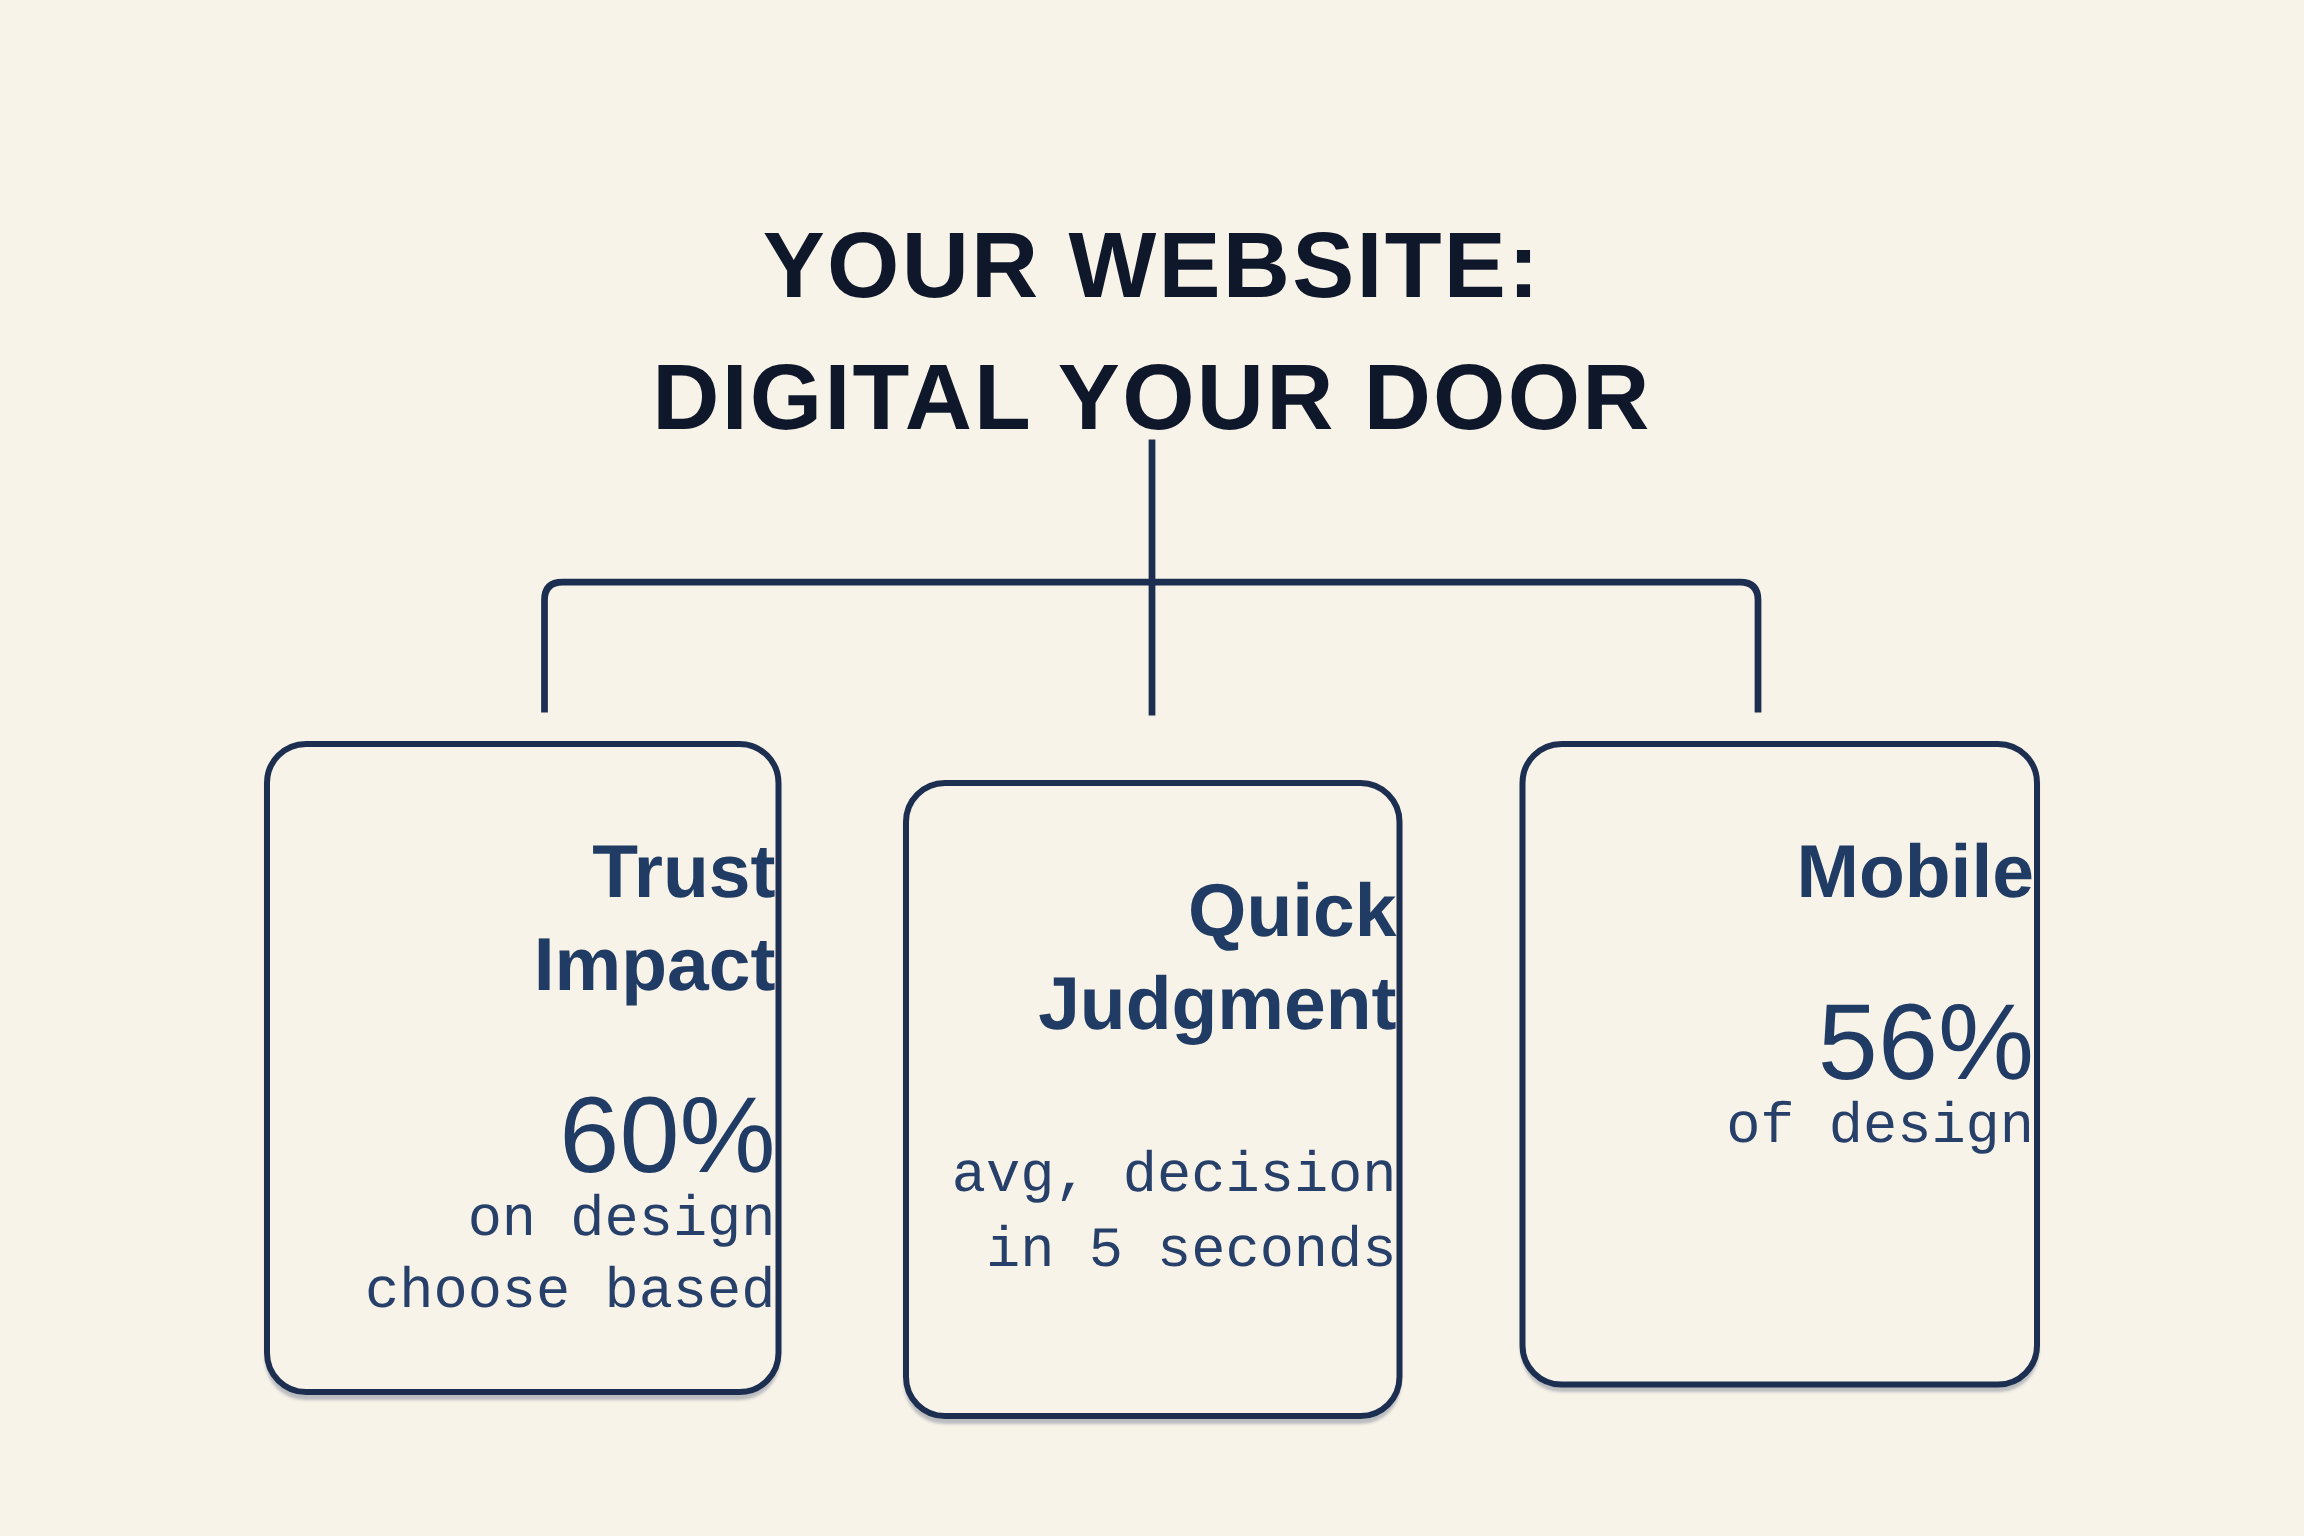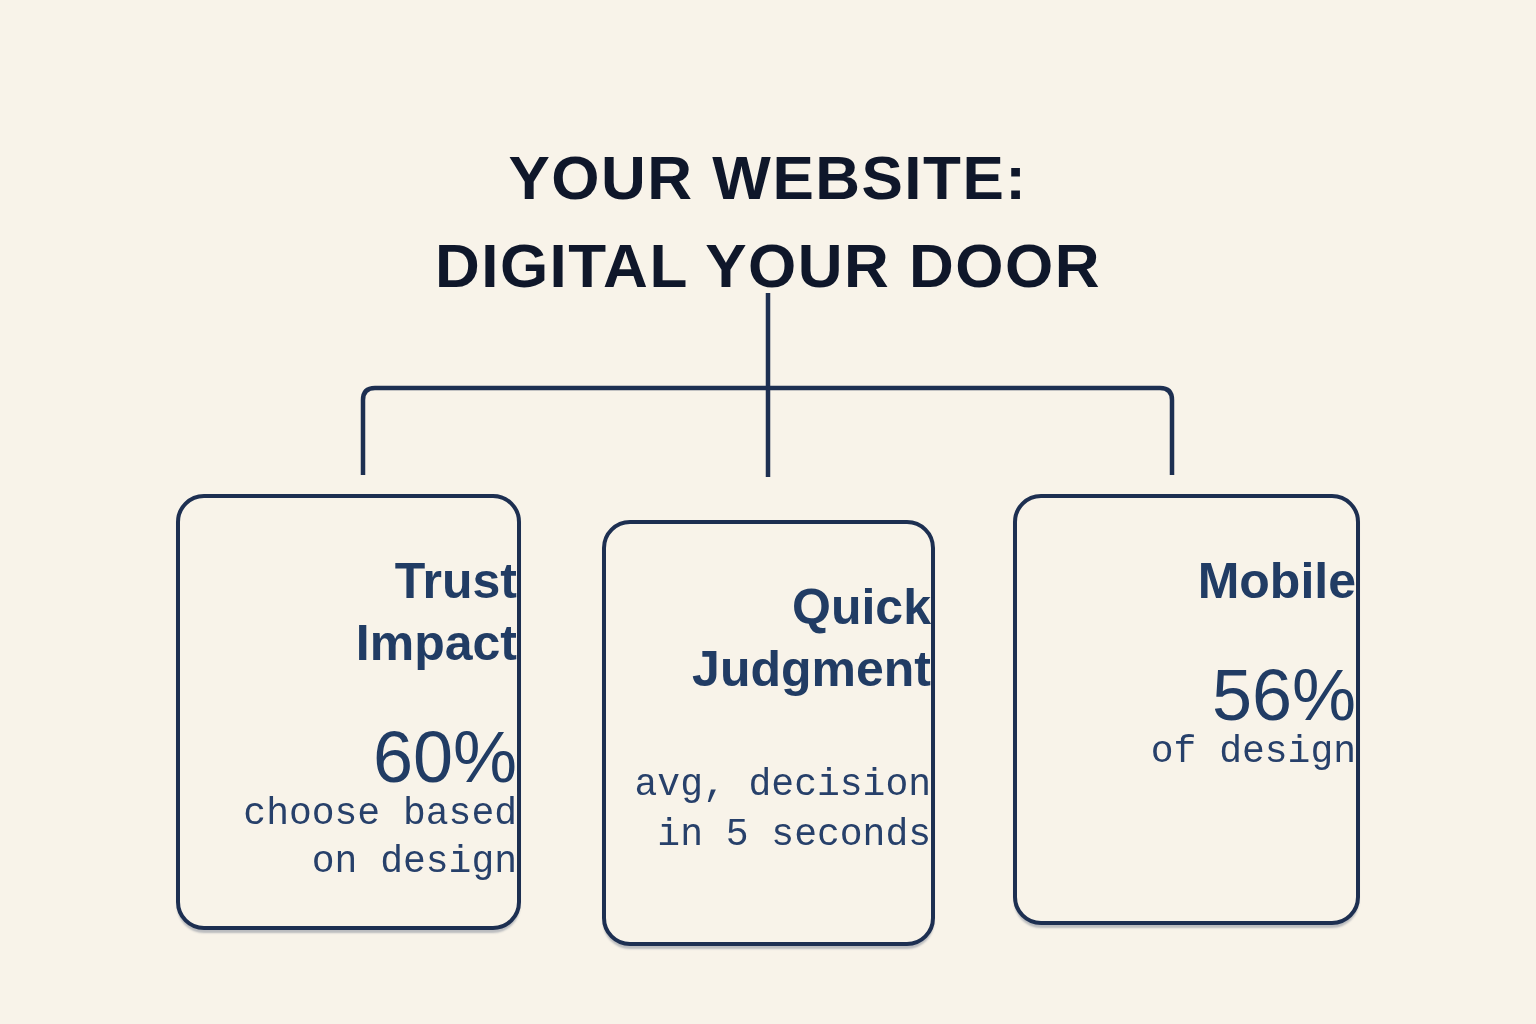--- a/index.html
+++ b/index.html
@@ -91,22 +91,22 @@
 
   <div class="card card-trust">
     <div class="card-inner">
       <div class="card-heading">
         <span class="line">Trust</span>
         <span class="line">Impact</span>
       </div>
       <div class="card-content">
         <div class="stat">60%</div>
         <div class="body-text">
+          <span class="line">on design</span>
           <span class="line">choose based</span>
-          <span class="line">on design</span>
         </div>
       </div>
     </div>
   </div>
 
   <div class="card card-quick">
     <div class="card-inner">
       <div class="card-heading">
         <span class="line">Quick</span>
         <span class="line">Judgment</span>

